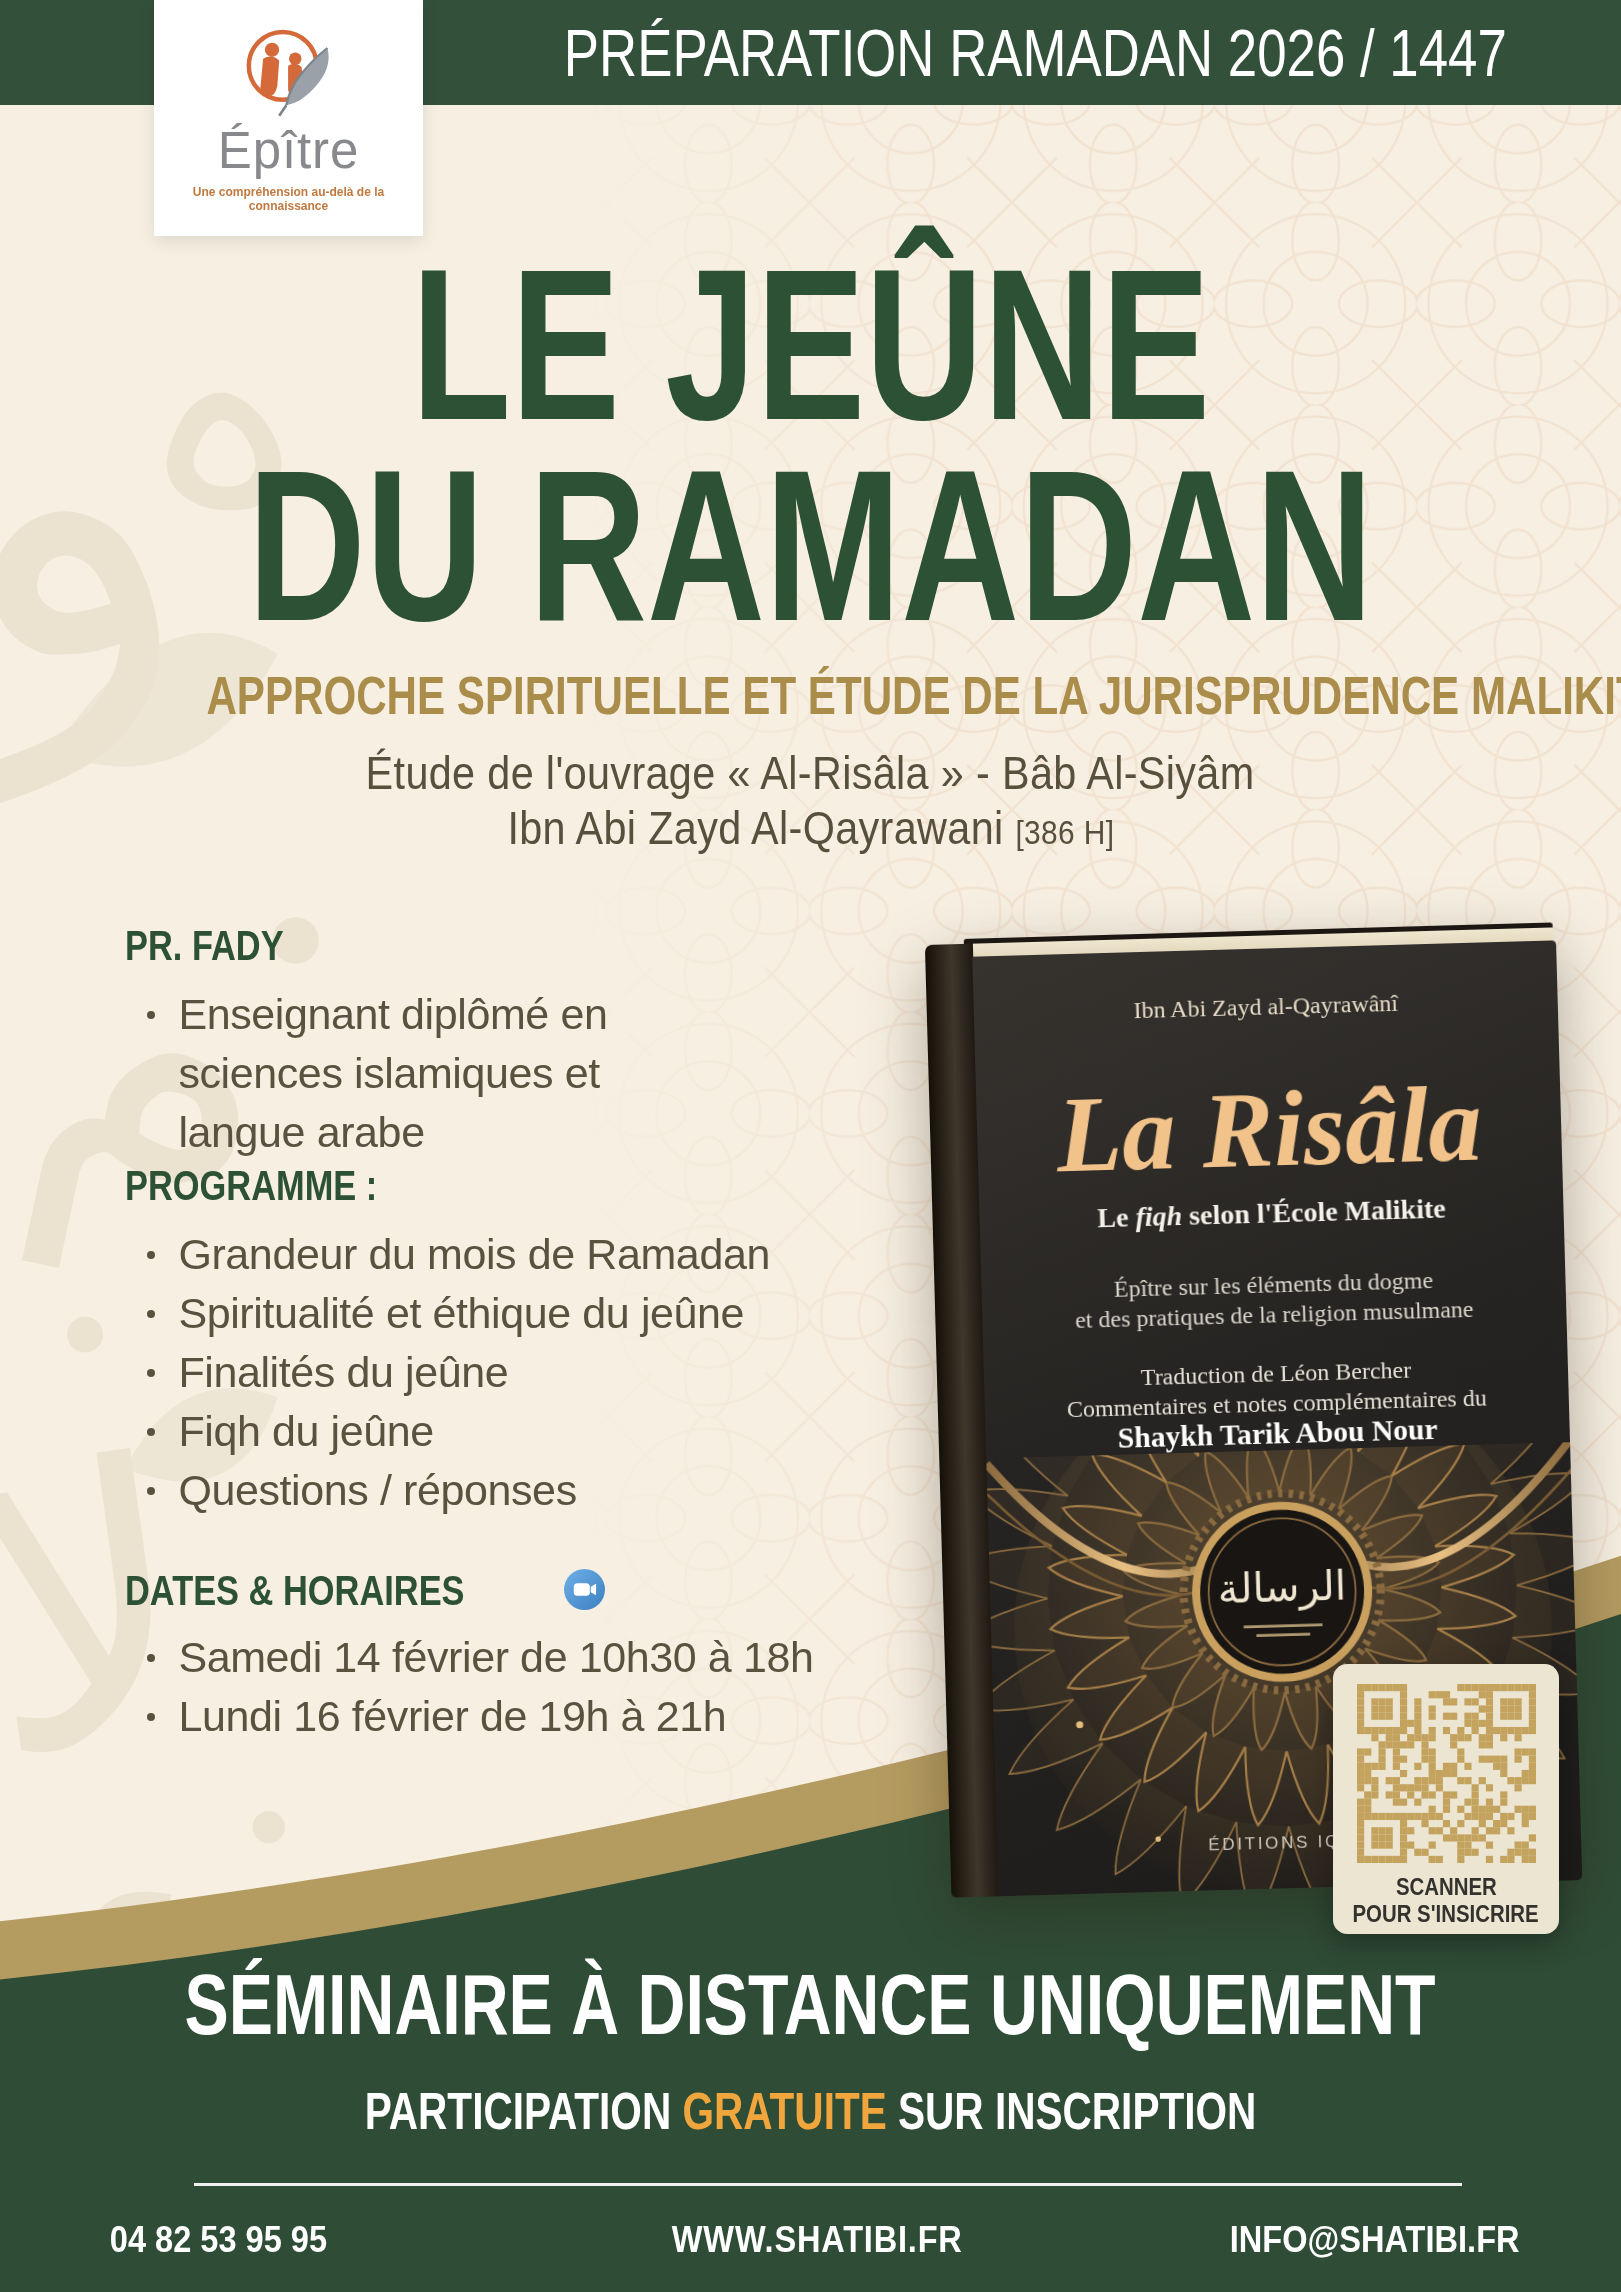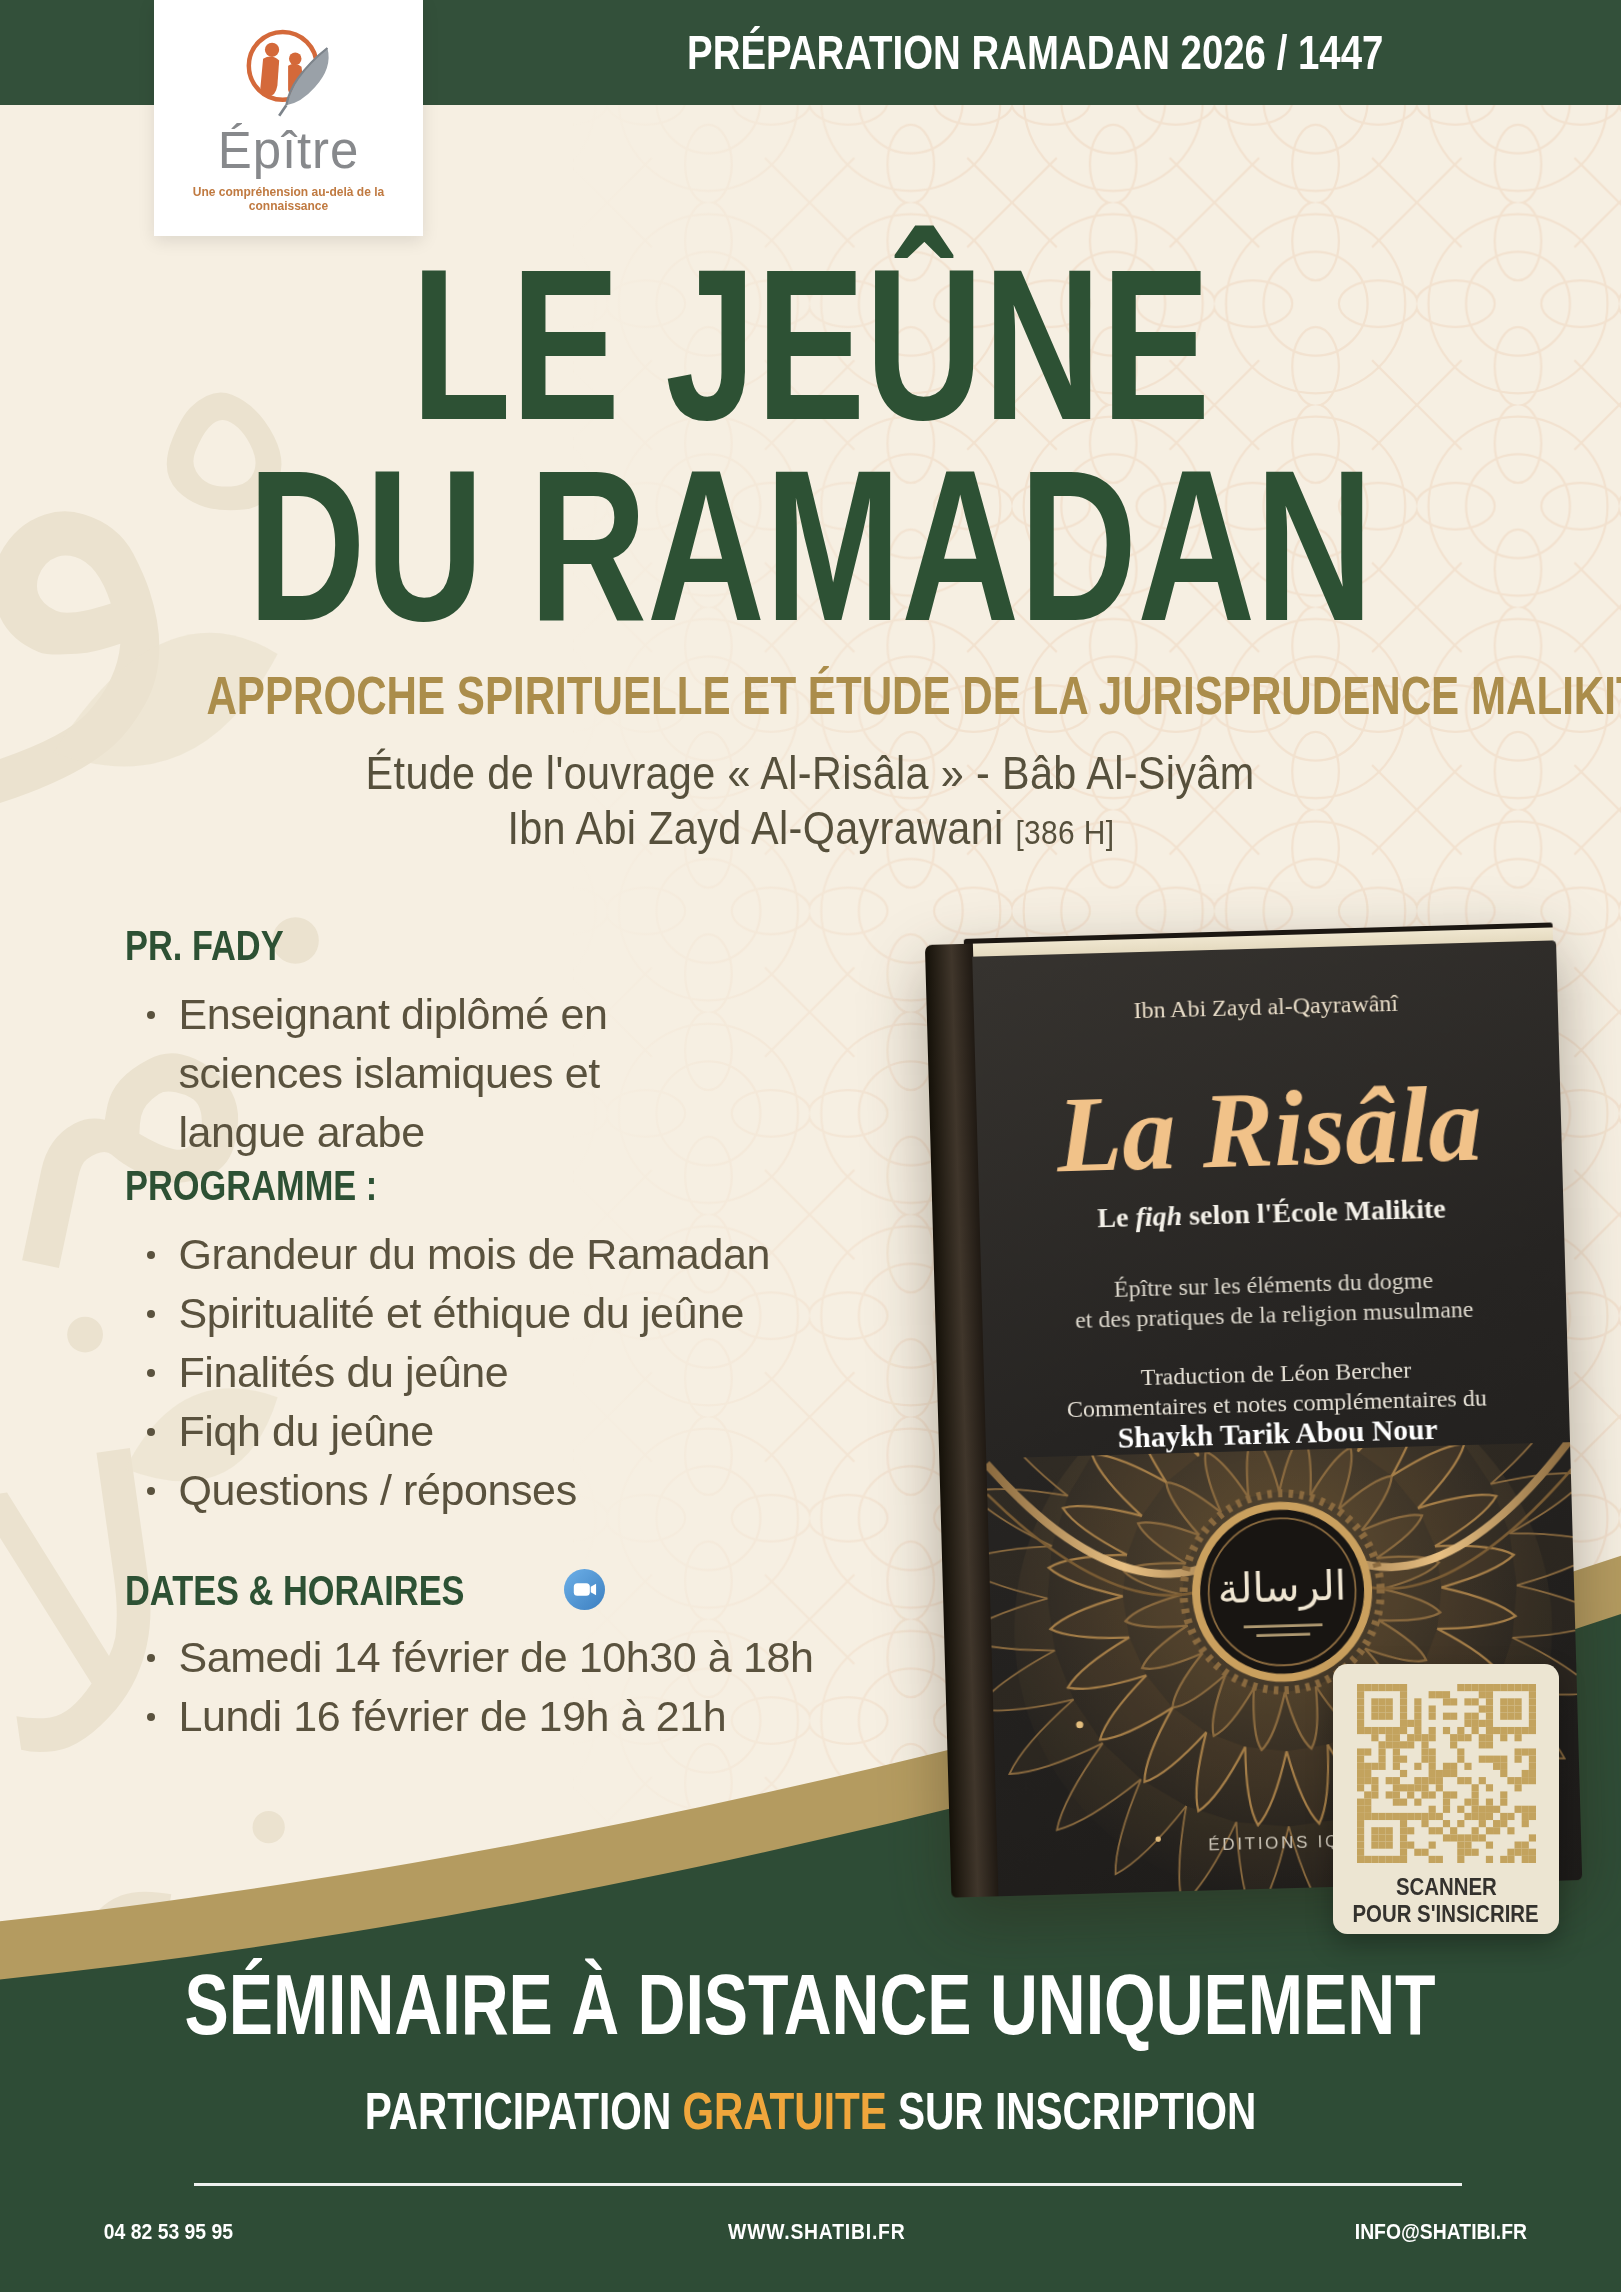--- a/index.html
+++ b/index.html
@@ -12,21 +12,21 @@
   .cx{display:inline-block; white-space:nowrap;}
   
   #watermark{z-index:1; left:0; top:0;}
   #pattern-layer{z-index:2; left:0; top:0;}
   #bands{z-index:6; left:0; top:0;}
   
   .topbar{z-index:10; left:0; top:0; width:1621px; height:105px; background:#33503a;}
   .banner-text{
     z-index:11; left:516px; top:0; width:1039px; height:105px;
     display:flex; align-items:center; justify-content:center;
-    color:#ffffff; font-size:48px; font-weight:bold; letter-spacing:0;
+    color:#ffffff; font-size:66px; font-weight:normal; letter-spacing:0;
   }
   .banner-text .cx{transform:scaleX(.8); transform-origin:center;}
   
   .logo-card{
     z-index:12; left:154px; top:0; width:269px; height:236px; background:#ffffff;
     box-shadow:0 5.4px 16px rgba(0,0,0,.10); text-align:center;
   }
   .logo-icon{margin:23px auto 0 auto; width:152px; height:100px;}
   .logo-name{margin-top:1.8px; color:#87898c; font-size:51px; letter-spacing:0.9px; line-height:1;}
   .logo-tagline{margin-top:9px; color:#c07a41; font-size:12px; font-weight:bold;}
@@ -122,21 +122,21 @@
   .footer-sub{
     z-index:35; left:0; top:2083px; width:1621px; text-align:center;
     color:#ffffff; font-size:52px; font-weight:bold; line-height:56px;
   }
   .footer-sub .cx{transform:scaleX(.78); transform-origin:center;}
   .hl-orange{color:#f0a63c;}
   .footer-divider{z-index:35; left:194px; top:2183px; width:1268px; height:2.7px; background:rgba(255,255,255,.92);}
   .contacts{
     z-index:35; left:95px; right:82px; top:2219px; position:absolute;
     display:grid; grid-template-columns:1fr auto 1fr; align-items:center;
-    color:#ffffff; font-size:22px; font-weight:bold;
+    color:#ffffff; font-size:37px; font-weight:bold;
   }
   .contacts .c-left{justify-self:start;}
   .contacts .c-mid{justify-self:center; letter-spacing:0.9px;}
   .contacts .c-right{justify-self:end;}
   .contacts .cx{transform:scaleX(.88); transform-origin:center;}
 </style>
 </head>
 <body>
 
 <div class="poster">

